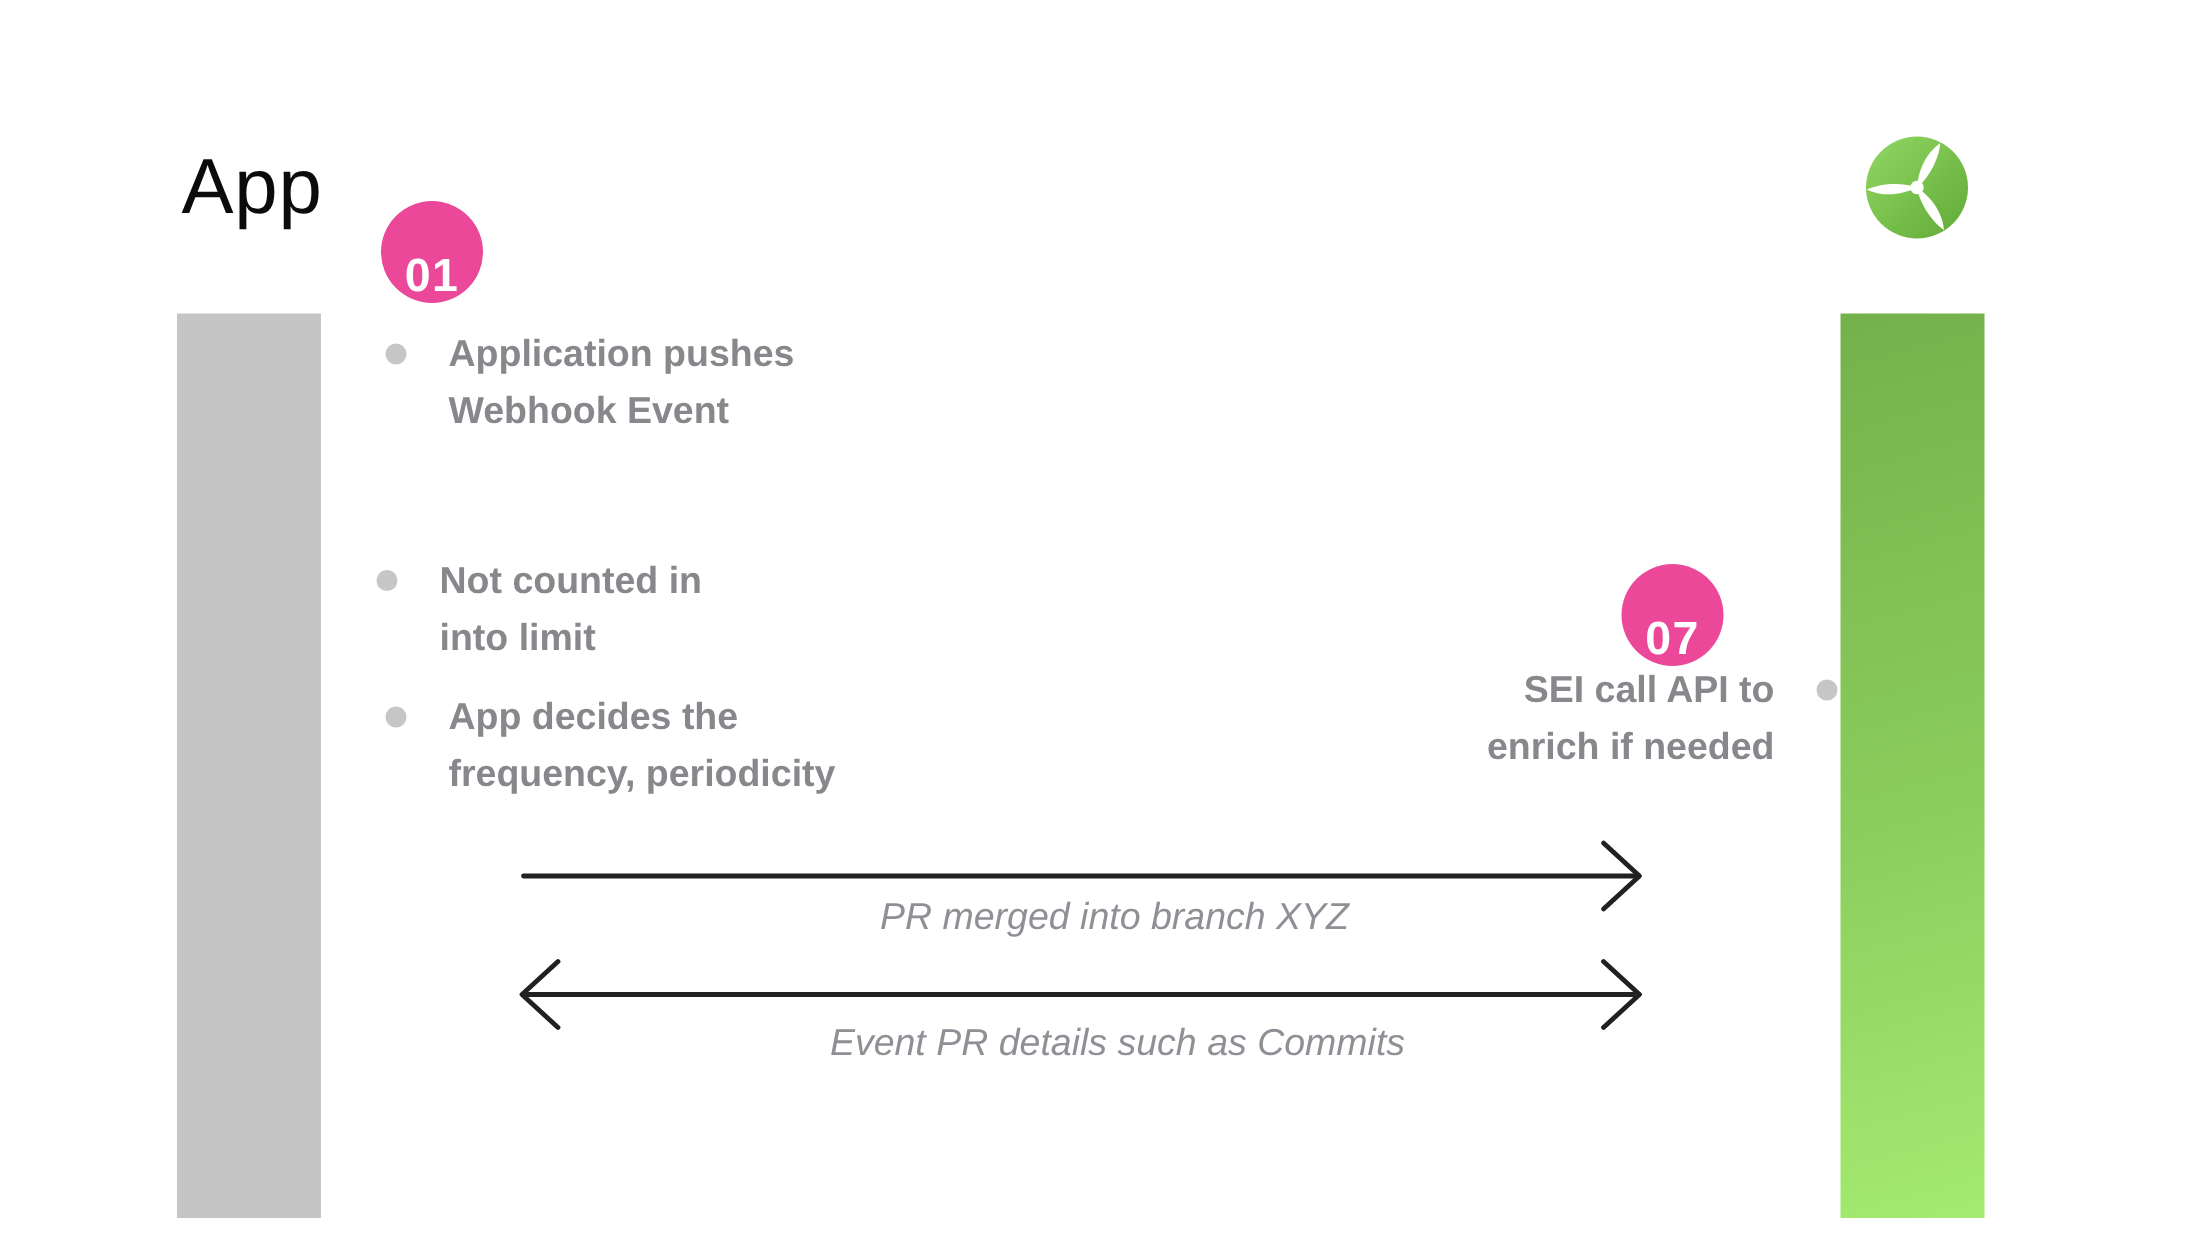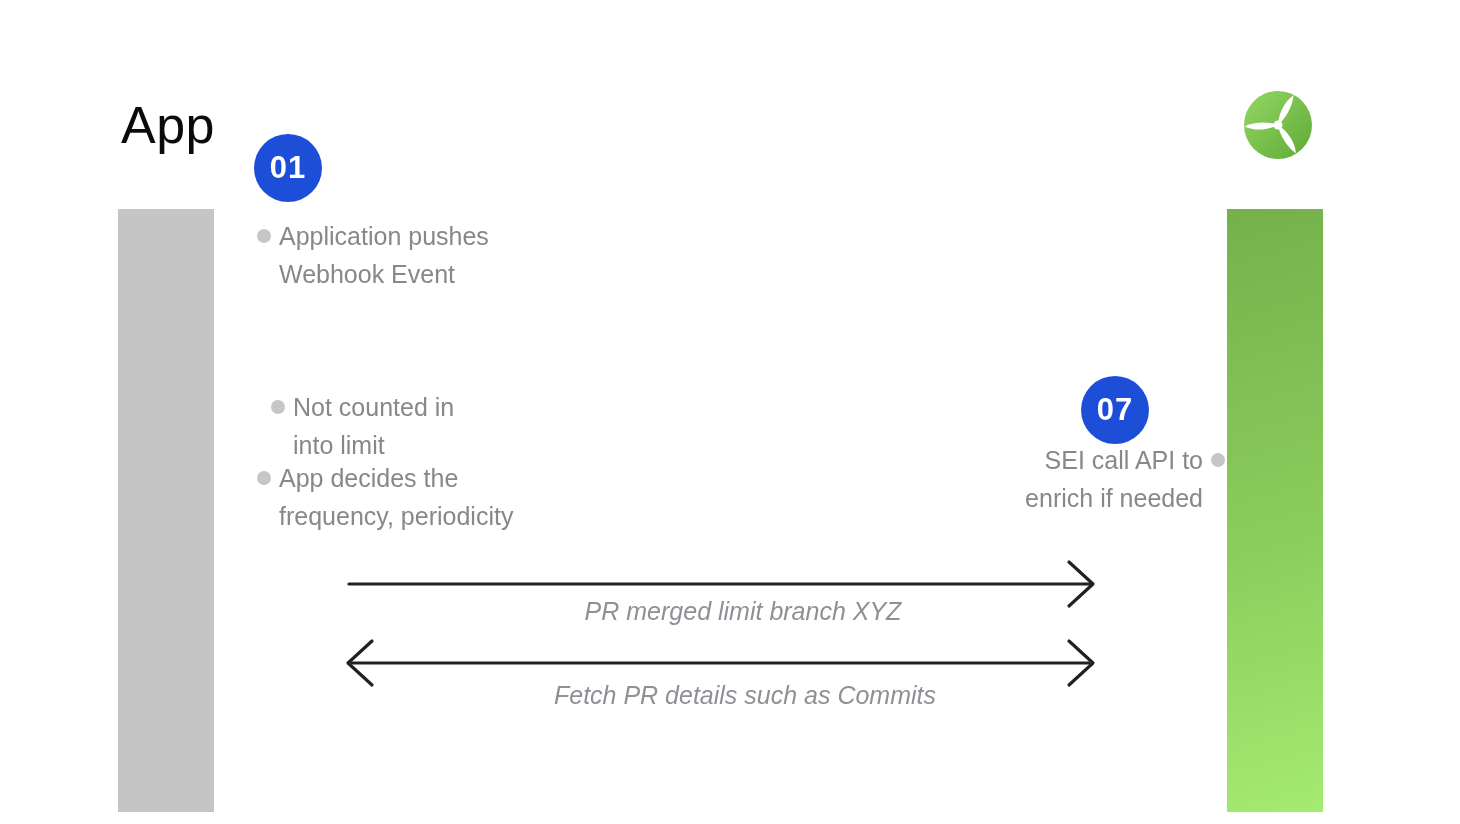--- a/index.html
+++ b/index.html
@@ -43,50 +43,51 @@
     width: 96px;
     height: 603px;
     background: linear-gradient(165deg, #75b14b 0%, #8bcd5d 55%, #a4eb71 100%);
   }
 
   .badge {
     position: absolute;
     width: 68px;
     height: 68px;
     border-radius: 50%;
-    background: #1d4ed8;
+    background: #ec4899;
     color: #ffffff;
     font-size: 31px;
     font-weight: 700;
     display: flex;
-    align-items: center;
+    align-items: flex-end;
     justify-content: center;
     letter-spacing: 1px;
   }
   .badge-01 { left: 254px; top: 134px; }
   .badge-02 { left: 1081px; top: 376px; }
 
   .bullet-item {
     position: absolute;
     display: flex;
-    gap: 8px;
+    gap: 28px;
     color: #87878c;
     font-size: 25px;
     line-height: 38px;
+    font-weight: bold;
   }
   .bullet-dot {
     width: 14px;
     height: 14px;
     border-radius: 50%;
     background: #c6c6c8;
     margin-top: 12px;
     flex: none;
   }
   .bullet-item-1 { left: 257px; top: 217px; }
-  .bullet-item-2 { left: 271px; top: 368px; margin-top: 20px; }
+  .bullet-item-2 { left: 251px; top: 368px; }
   .bullet-item-3 { left: 257px; top: 459px; }
   .bullet-item-right {
     top: 441px;
     right: 279px;
   }
   .bullet-item-right .bullet-lines { text-align: right; }
 
   .arrows-svg {
     position: absolute;
     left: 340px;
@@ -195,16 +196,16 @@
         <polyline points="729,7 753,29 729,51"></polyline>
       </g>
       <g>
         <line x1="12" y1="108" x2="749" y2="108"></line>
         <polyline points="32,86 8,108 32,130"></polyline>
         <polyline points="729,86 753,108 729,130"></polyline>
       </g>
     </g>
   </svg>
 
-  <div class="arrow-label arrow-label-1">PR merged limit branch XYZ</div>
-  <div class="arrow-label arrow-label-2">Fetch PR details such as Commits</div>
+  <div class="arrow-label arrow-label-1">PR merged into branch XYZ</div>
+  <div class="arrow-label arrow-label-2">Event PR details such as Commits</div>
 
 </div>
 
 </body></html>

